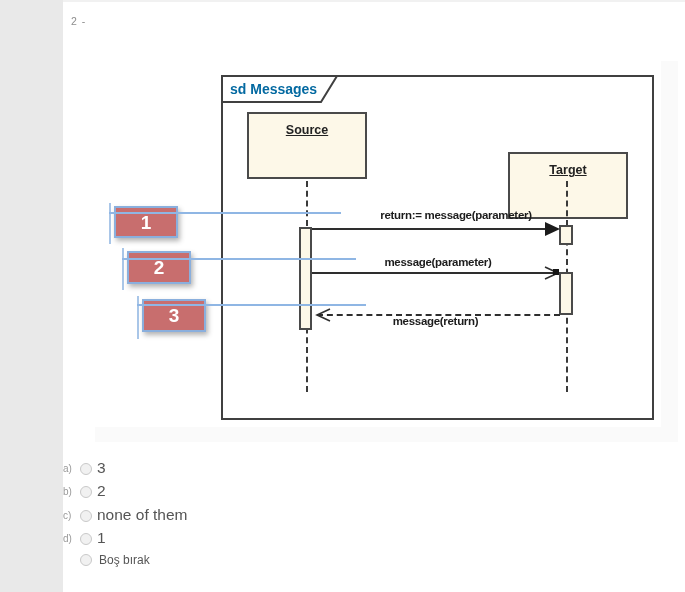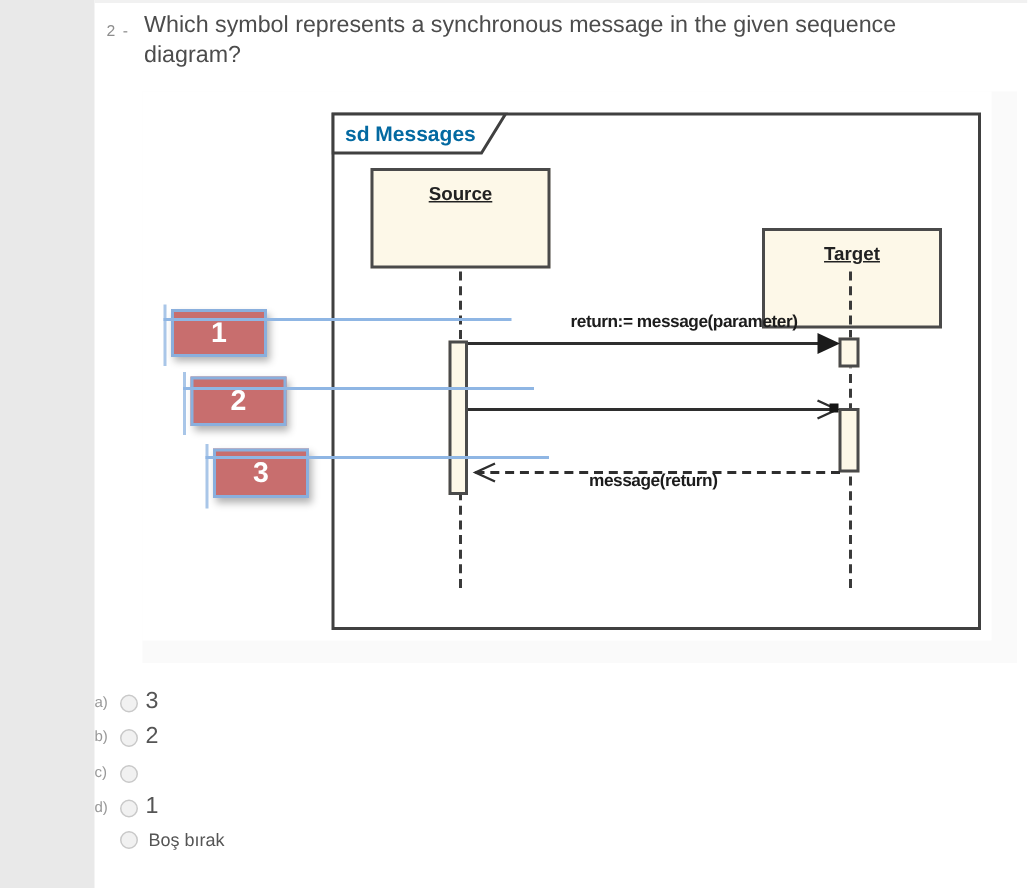--- a/index.html
+++ b/index.html
@@ -74,21 +74,20 @@
   .opt-blank { position:absolute; left:99px; font-size:12px; color:#555; cursor:pointer; }
 </style>
 </head>
 <body>
 
 <div class="page">
   <div class="left-strip"></div>
   <div class="top-edge"></div>
 
   <div class="q-number">2 -</div>
-  <div class="q-text">Which symbol represents a synchronous message in the given sequence diagram?</div>
 
   <div class="figure-card"></div>
   <div class="image-area"></div>
 
   <div class="uml-frame"></div>
   <svg class="frame-pentagon" width="118" height="29">
     <polygon points="1,1 116,1 100,27 1,27" fill="#ffffff" stroke="#404040" stroke-width="2"></polygon>
   </svg>
   <div class="frame-label">sd Messages</div>
 
@@ -108,20 +107,21 @@
 
   <div class="msg-line msg1-line"></div>
   <div class="arrow-filled"></div>
   <div class="msg-label msg1-label">return:= message(parameter)</div>
 
   <div class="msg-line msg2-line"></div>
   <svg class="arrow-open-right" width="18" height="16">
     <path d="M3 2 L16 8 L3 14" fill="none" stroke="#2e2e2e" stroke-width="1.6"></path>
   </svg>
   <div class="arrow-sq"></div>
+  <div class="msg-label msg2-label">message(parameter)</div>
 
   <div class="msg-line msg3-line"></div>
   <svg class="arrow-open-left" width="18" height="16">
     <path d="M16 2 L3 8 L16 14" fill="none" stroke="#2e2e2e" stroke-width="1.6"></path>
   </svg>
   <div class="msg-label msg3-label">message(return)</div>
 
   <div class="callout-box co1-box">
     <div class="num">1</div>
   </div>
@@ -143,20 +143,21 @@
   <div class="opt-letter" style="top:463px;">a)</div>
   <div class="radio" style="top:463px;"></div>
   <div class="opt-value" style="top:459px;">3</div>
 
   <div class="opt-letter" style="top:486px;">b)</div>
   <div class="radio" style="top:486px;"></div>
   <div class="opt-value" style="top:482px;">2</div>
 
   <div class="opt-letter" style="top:510px;">c)</div>
   <div class="radio" style="top:510px;"></div>
+  <div class="opt-value" style="top:506px;">none of them</div>
 
   <div class="opt-letter" style="top:533px;">d)</div>
   <div class="radio" style="top:533px;"></div>
   <div class="opt-value" style="top:529px;">1</div>
 
   <div class="radio" style="top:554px;"></div>
   <div class="opt-blank" style="top:553px;">Boş bırak</div>
 </div>
 
 </body></html>

